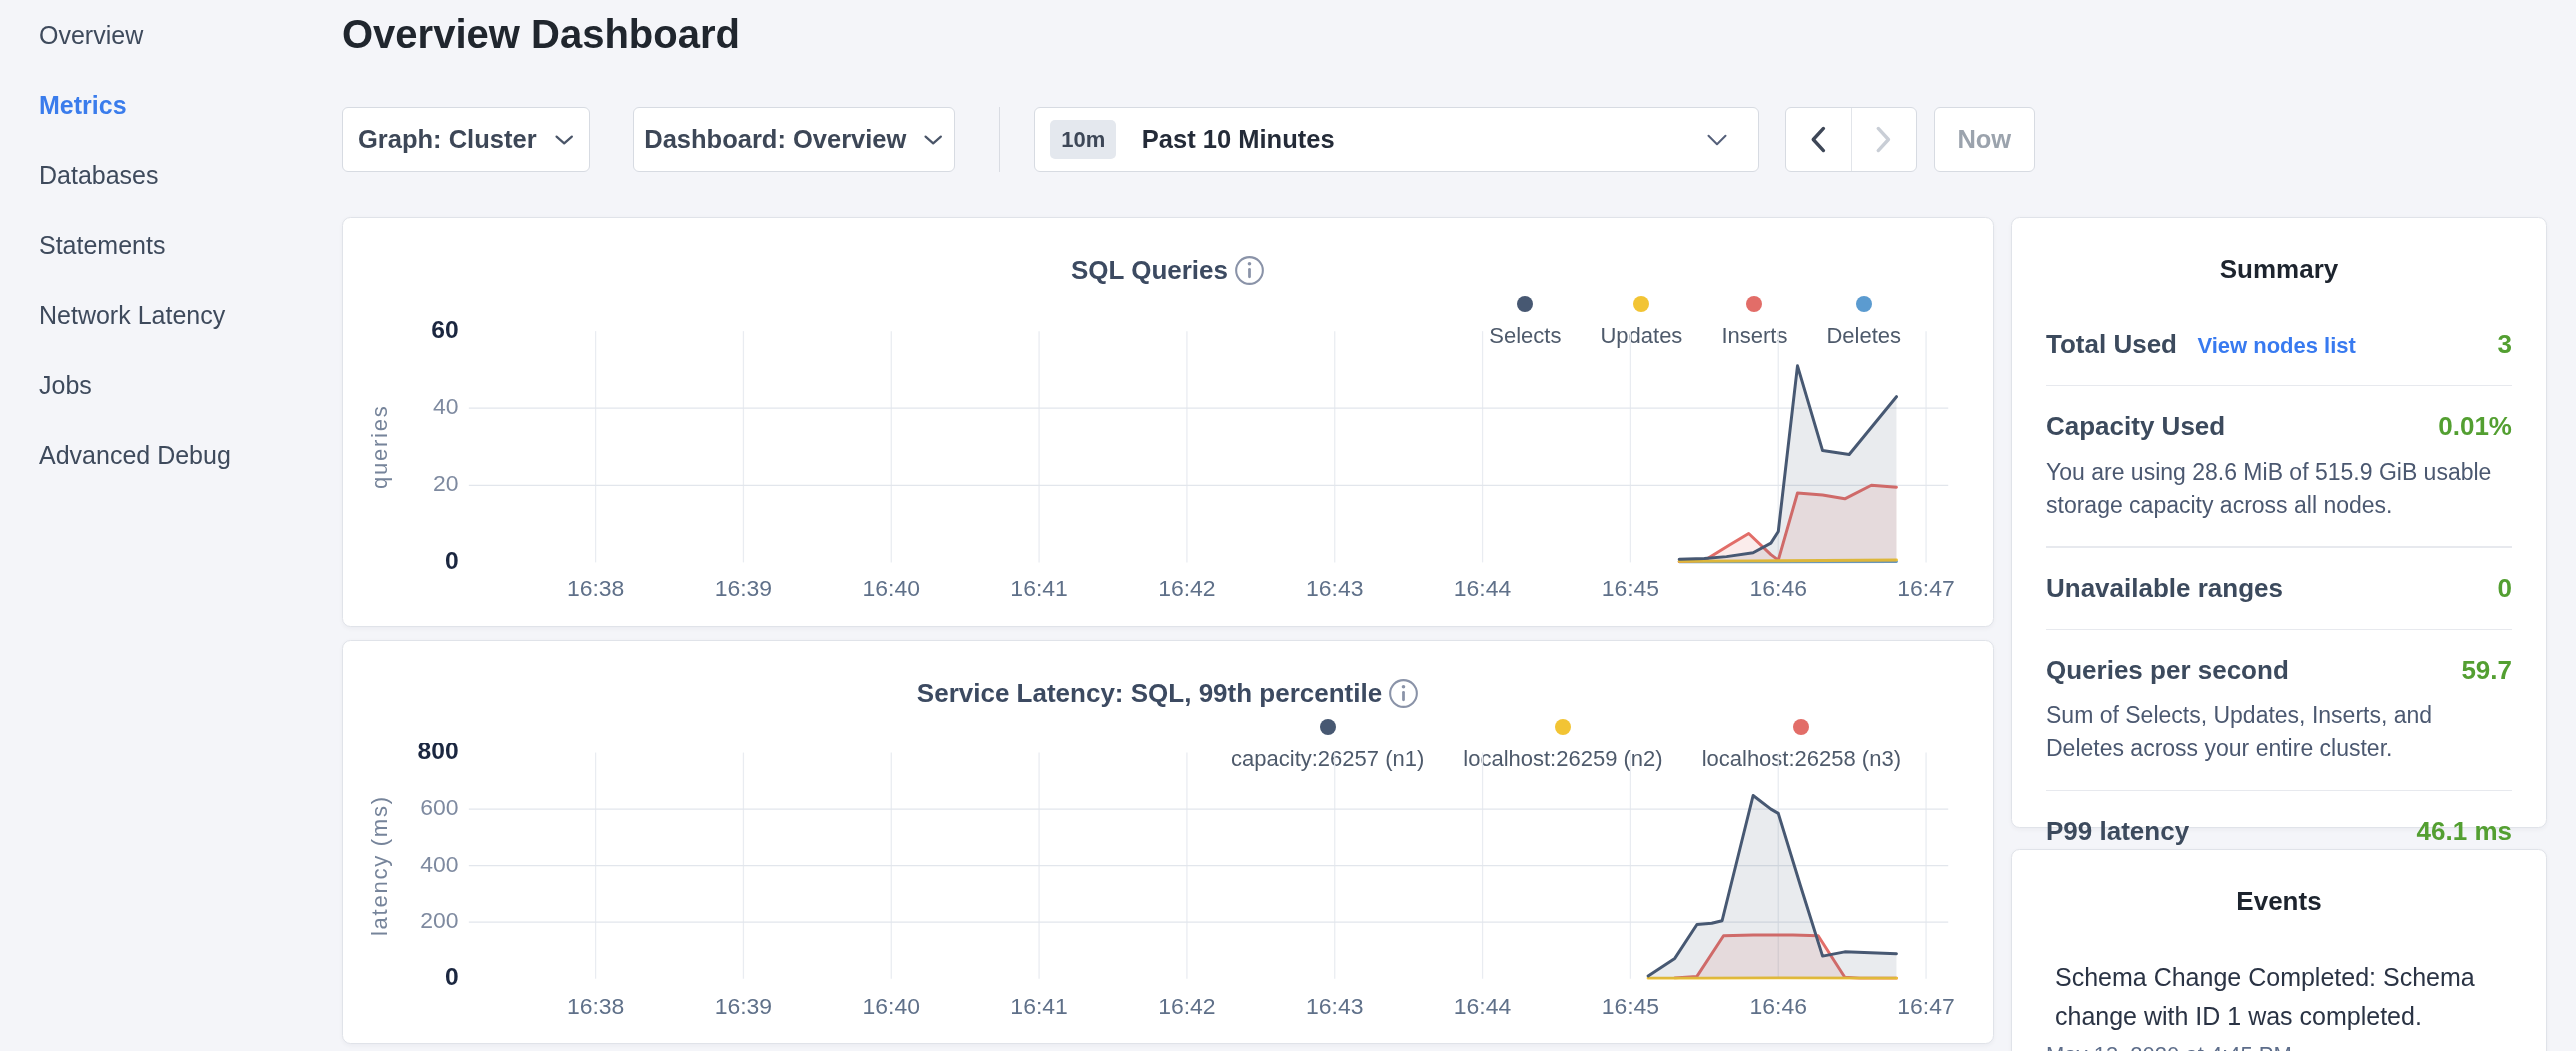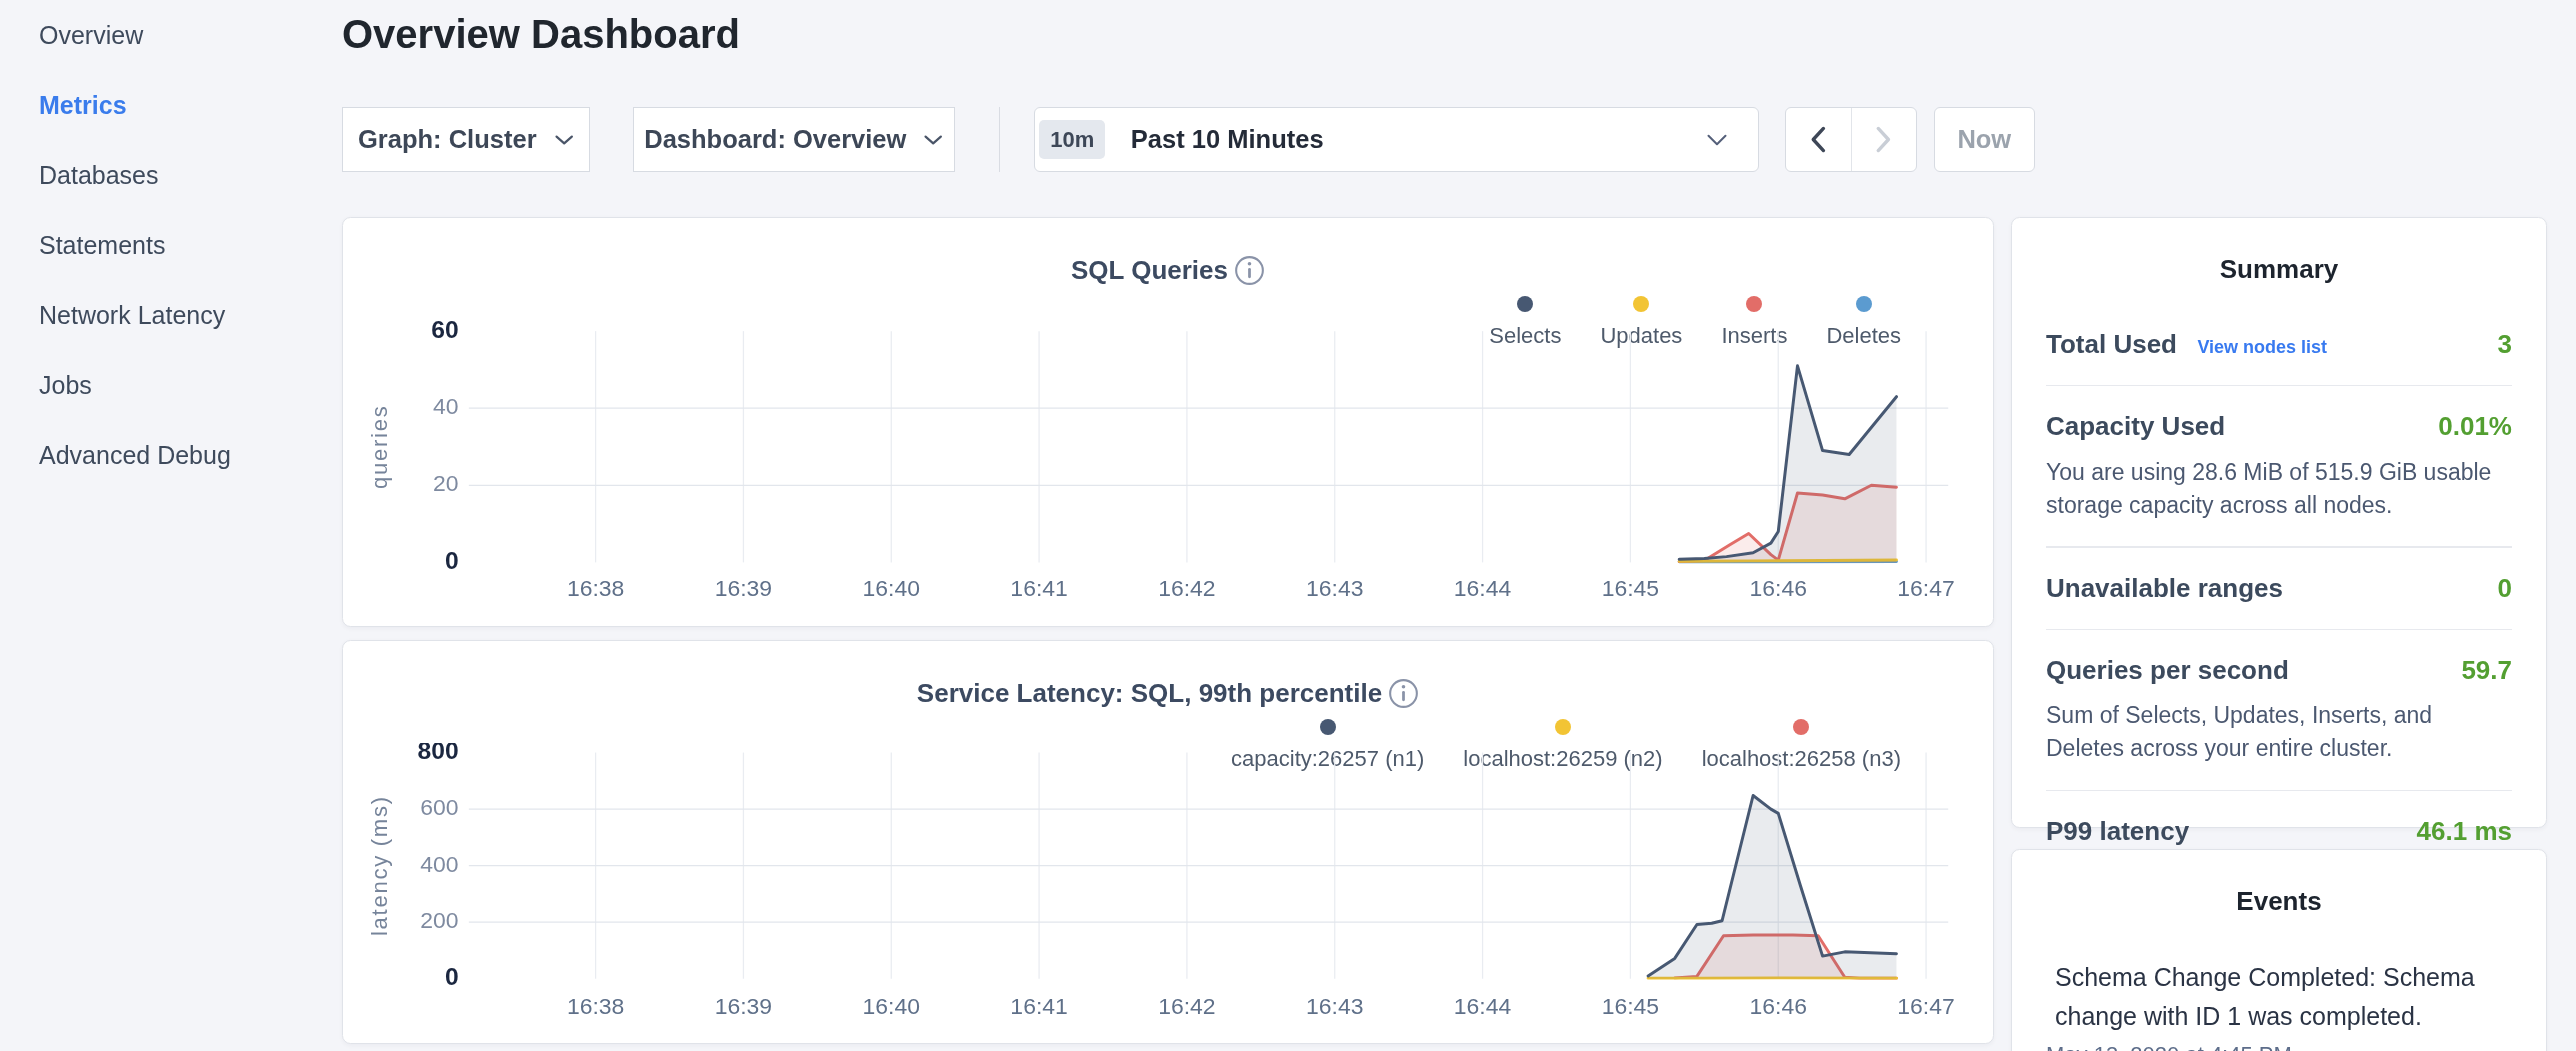--- a/index.html
+++ b/index.html
@@ -9,26 +9,26 @@
   .sidebar{position:absolute;left:16px;top:0;width:333px;height:100%;padding-top:0;}
   .nav-item{height:70px;display:flex;align-items:center;padding-left:23px;font-size:25px;
     font-weight:500;color:#3e4a5c;cursor:pointer;}
   .nav-item.active{color:#3a7cec;font-weight:700;}
 
   
   .main-title{position:absolute;left:342px;top:12px;margin:0;font-size:40px;font-weight:600;color:#20262e;}
 
   .controls{position:absolute;left:342px;top:107px;height:65px;display:flex;align-items:stretch;}
   .select-btn{display:flex;align-items:center;justify-content:center;gap:17px;background:#fff;
-    border:1.3px solid #d7dbe2;border-radius:0;font-size:25.5px;font-weight:700;color:#3d4757;cursor:pointer;}
+    border:1.3px solid #d7dbe2;border-radius:6px;font-size:25.5px;font-weight:700;color:#3d4757;cursor:pointer;}
   .btn-graph{width:248px;}
   .btn-dash{width:322px;margin-left:43px;}
   .ctrl-divider{width:1.3px;background:#d9dce3;margin-left:44px;}
   .time-picker{width:725px;margin-left:34px;display:flex;align-items:center;background:#fff;
-    border:1.3px solid #d7dbe2;border-radius:6px;padding-left:4px;position:relative;cursor:pointer;box-sizing:border-box;}
+    border:1.3px solid #d7dbe2;border-radius:6px;padding-left:15px;position:relative;cursor:pointer;box-sizing:border-box;}
   .badge{background:#e4e8ee;border-radius:5.1px;padding:6.8px 11px;font-size:22px;font-weight:700;color:#3d4757;margin-right:25.5px;}
   .time-label{font-size:25.5px;font-weight:700;color:#242b38;}
   .time-chevron{position:absolute;right:29px;top:50%;transform:translateY(-50%);}
   .pager{display:flex;margin-left:25.5px;background:#fff;border:1.3px solid #d7dbe2;border-radius:6px;overflow:hidden;}
   .pager .pbtn{width:65px;border:none;background:none;display:flex;align-items:center;justify-content:center;cursor:pointer;padding:0;}
   .pager .next{border-left:1.3px solid #e2e5ea;cursor:default;}
   .now-btn{margin-left:17px;width:101px;background:#fff;border:1.3px solid #d7dbe2;border-radius:6px;
     color:#9ba3ad;font-size:25.5px;font-weight:700;cursor:default;}
 
   
@@ -45,21 +45,21 @@
   .legend-item{display:flex;align-items:center;gap:11px;font-size:22px;color:#4e5a6b;cursor:pointer;flex-direction:column;}
   .dot{width:16px;height:16px;border-radius:50%;flex:0 0 auto;}
   .plot-svg{position:absolute;left:0;top:102px;}
 
   
   .panel-title{font-size:26px;font-weight:700;color:#1d242e;text-align:center;margin:36px 0 0;}
   .summary-body{padding:0 34px;}
   .srow{display:flex;align-items:baseline;}
   .srow.first{margin-top:44px;}
   .srow .lbl{font-size:26px;font-weight:700;color:#3c4a5d;}
-  .srow .link{font-size:18px;font-weight:700;color:#387af0;margin-left:20.4px;cursor:pointer;text-decoration:none;}
+  .srow .link{font-size:22px;font-weight:700;color:#387af0;margin-left:20.4px;cursor:pointer;text-decoration:none;}
   .srow .val{margin-left:auto;font-size:26px;font-weight:700;color:#539f31;white-space:nowrap;}
   .sdesc{font-size:23px;color:#4b5870;line-height:1.42;margin-top:13.6px;}
   .sdivider{height:1.3px;background:#e7e9ee;margin:25px 0;}
   .events-body{padding:0 34px;margin-top:41px;}
   .event-msg{font-size:25px;color:#2a3344;line-height:1.55;margin-left:9px;}
   .event-time{font-size:22px;color:#5d6d8a;margin-top:6.8px;}
 
   svg text{font-family:"Liberation Sans",sans-serif;}
 </style>
 </head>

